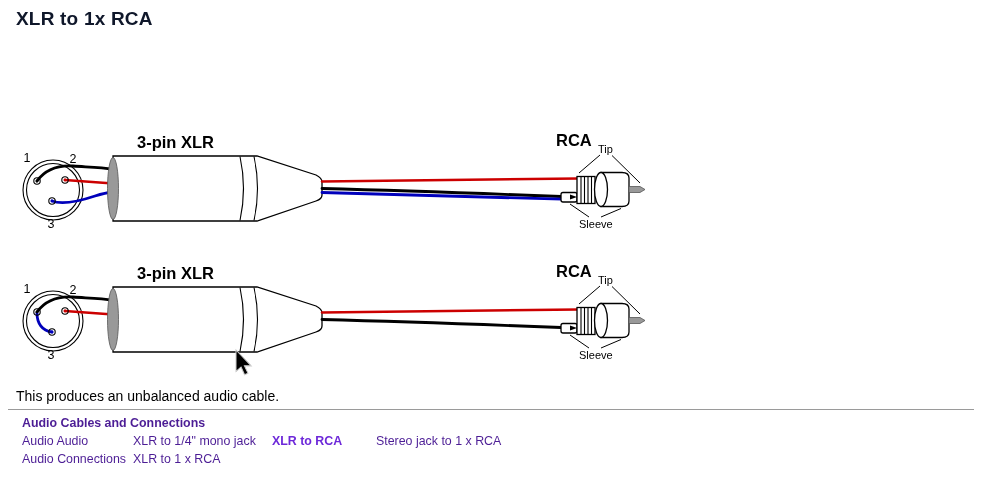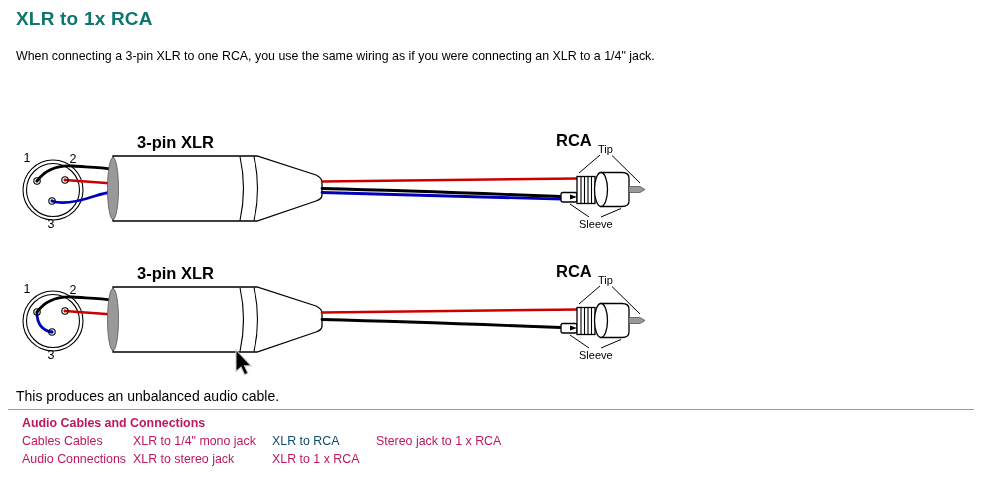--- a/index.html
+++ b/index.html
@@ -1,52 +1,51 @@
 <!DOCTYPE html>
 <html><head>
 <meta charset="utf-8">
 <style>
   html,body{margin:0;padding:0;background:#fff;}
   #page{position:relative;width:982px;height:482px;background:#fff;overflow:hidden;
         font-family:"Liberation Sans", sans-serif;color:#000;}
   #page-title{position:absolute;left:16px;top:8px;font-size:19px;font-weight:bold;
-              color:#0f766e;letter-spacing:.2px;}
+              color:#0f172a;letter-spacing:.2px;}
   #intro{position:absolute;left:16px;top:49px;font-size:12.4px;line-height:15.4px;white-space:nowrap;}
   .diagram-svg{position:absolute;left:0;}
   #diagram1{top:120px;}
   #diagram2{top:251px;}
   #footnote{position:absolute;left:16px;top:388px;font-size:14px;}
   #divider{position:absolute;left:8px;right:8px;top:409px;border-top:1px solid #9a9a9a;height:0;}
   #links{position:absolute;left:22px;top:416px;display:grid;
          grid-template-columns:111px 139px 104px auto;grid-auto-rows:18px;
          font-size:12.4px;align-items:start;}
   #links .hdr{grid-column:1/-1;height:22px;font-weight:bold;color:#0000cc;}
-  #links .link{color:#be185d;text-decoration:none;cursor:pointer;}
-  #links .link.visited{color:#0c4a6e;}
+  #links .link{color:#4c1d95;text-decoration:none;cursor:pointer;}
+  #links .link.visited{color:#6d28d9;font-weight:bold;}
   
   .outline{fill:#ffffff;stroke:#000;stroke-width:1.3;}
   .thin{fill:none;stroke:#000;stroke-width:1.1;}
   .wire-red{fill:none;stroke:#cc0000;stroke-width:2.6;stroke-linecap:round;}
   .wire-blue{fill:none;stroke:#0000bb;stroke-width:2.8;stroke-linecap:round;}
   .wire-black{fill:none;stroke:#000000;stroke-width:2.8;stroke-linecap:round;}
   .gray-part{fill:#999999;stroke:#555;stroke-width:.8;}
   .leader{fill:none;stroke:#000;stroke-width:1;}
   .svg-label-bold{font-family:"Liberation Sans",sans-serif;font-size:16.5px;font-weight:bold;fill:#000;}
   .svg-label{font-family:"Liberation Sans",sans-serif;font-size:11px;fill:#000;}
   .pin-num{font-family:"Liberation Sans",sans-serif;font-size:12.5px;fill:#000;text-anchor:middle;}
 </style>
 </head>
 <body>
 
 <div id="page">
 
   <div id="page-title">XLR to 1x RCA</div>
 
   <div id="intro">
-    <div>When connecting a 3-pin XLR to one RCA, you use the same wiring as if you were connecting an XLR to a 1/4" jack.</div>
   </div>
 
   <svg id="diagram1" class="diagram-svg" width="670" height="125" viewBox="0 0 670 125">
 
     <circle class="thin" cx="53" cy="70" r="30" fill="#fff"></circle>
     <circle class="thin" cx="53" cy="70" r="26.5" fill="#fff"></circle>
 
     <path class="wire-black" d="M37,61 C45,50 58,45 73,46 C87,47 100,47.5 113,49"></path>
     <path class="wire-red" d="M65,60 C80,61 100,62.5 113,63.5"></path>
     <path class="wire-blue" d="M52,81 C62,85 80,81 95,76 C103,73.5 108,72.5 113,72"></path>
@@ -136,23 +135,22 @@
 
     <path d="M0,0 L0,16.5 L3.9,13.2 L6.6,19 L9.2,17.8 L6.5,12.2 L11.7,12.2 Z" transform="translate(236,99) scale(1.3)" fill="#000" stroke="#cccccc" stroke-width="0.8"></path>
   </svg>
 
   <div id="footnote">This produces an unbalanced audio cable.</div>
 
   <div id="divider"></div>
 
   <div id="links">
     <div class="hdr link">Audio Cables and Connections</div>
-    <span class="link">Cables Cables</span>
+    <span class="link">Audio Audio</span>
     <span class="link">XLR to 1/4" mono jack</span>
     <span class="link visited">XLR to RCA</span>
     <span class="link">Stereo jack to 1 x RCA</span>
     <span class="link">Audio Connections</span>
-    <span class="link">XLR to stereo jack</span>
     <span class="link">XLR to 1 x RCA</span>
     <span></span>
   </div>
 
 </div>
 
 </body></html>

